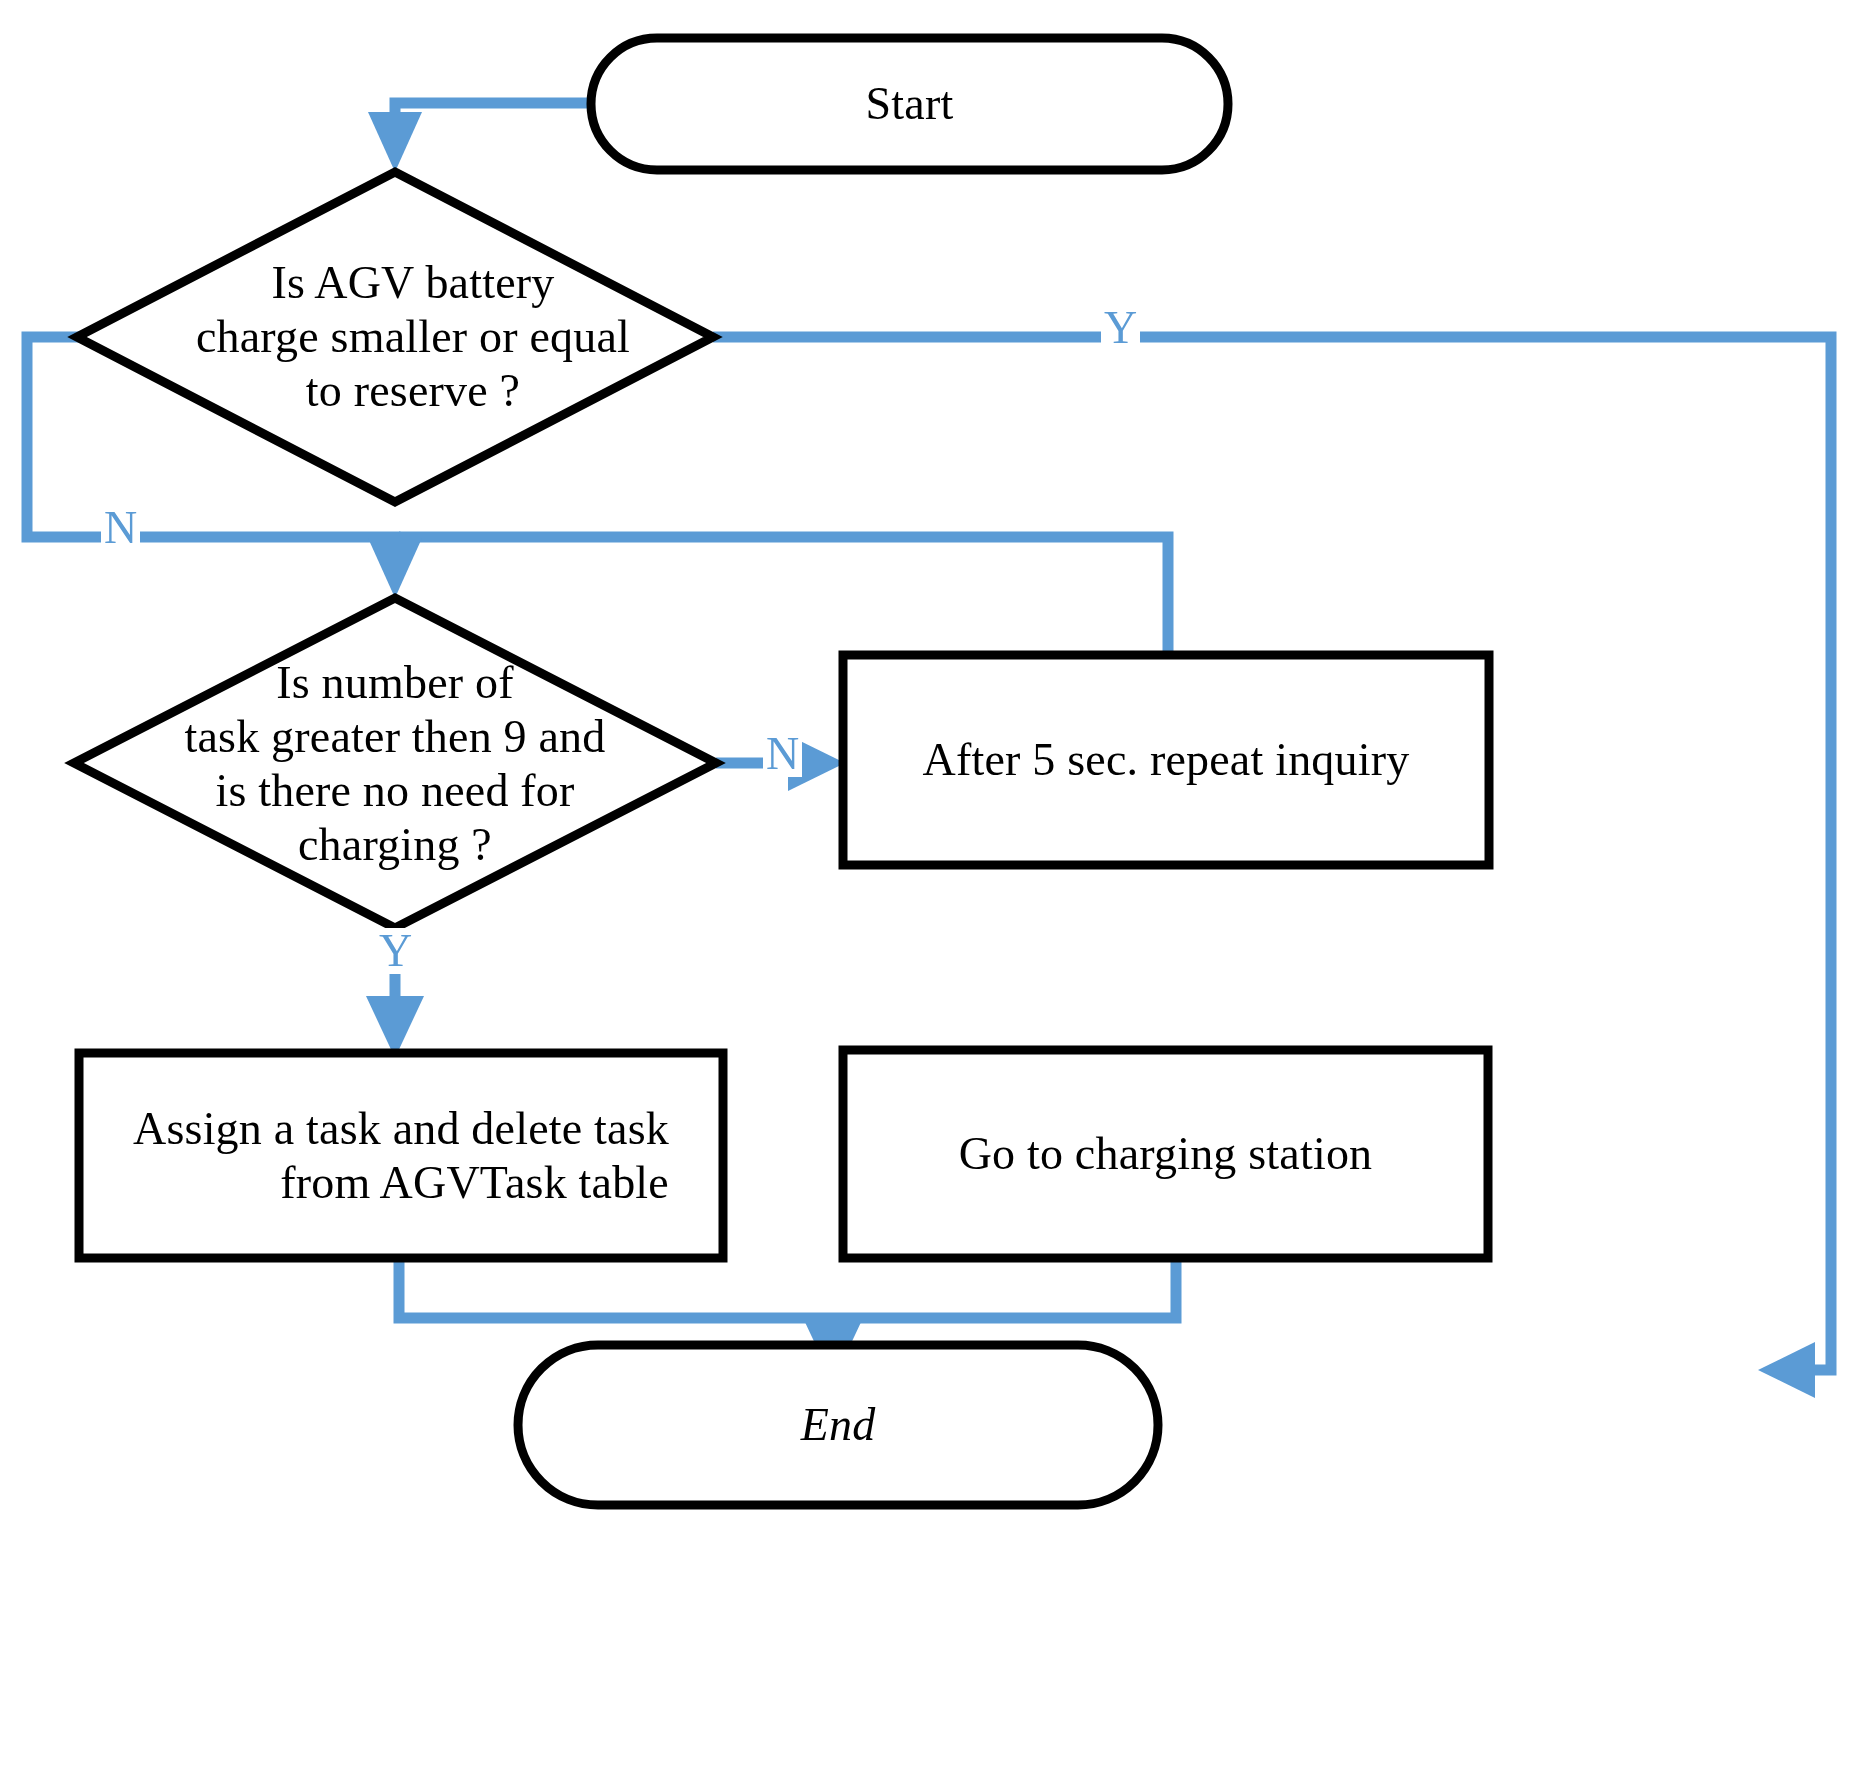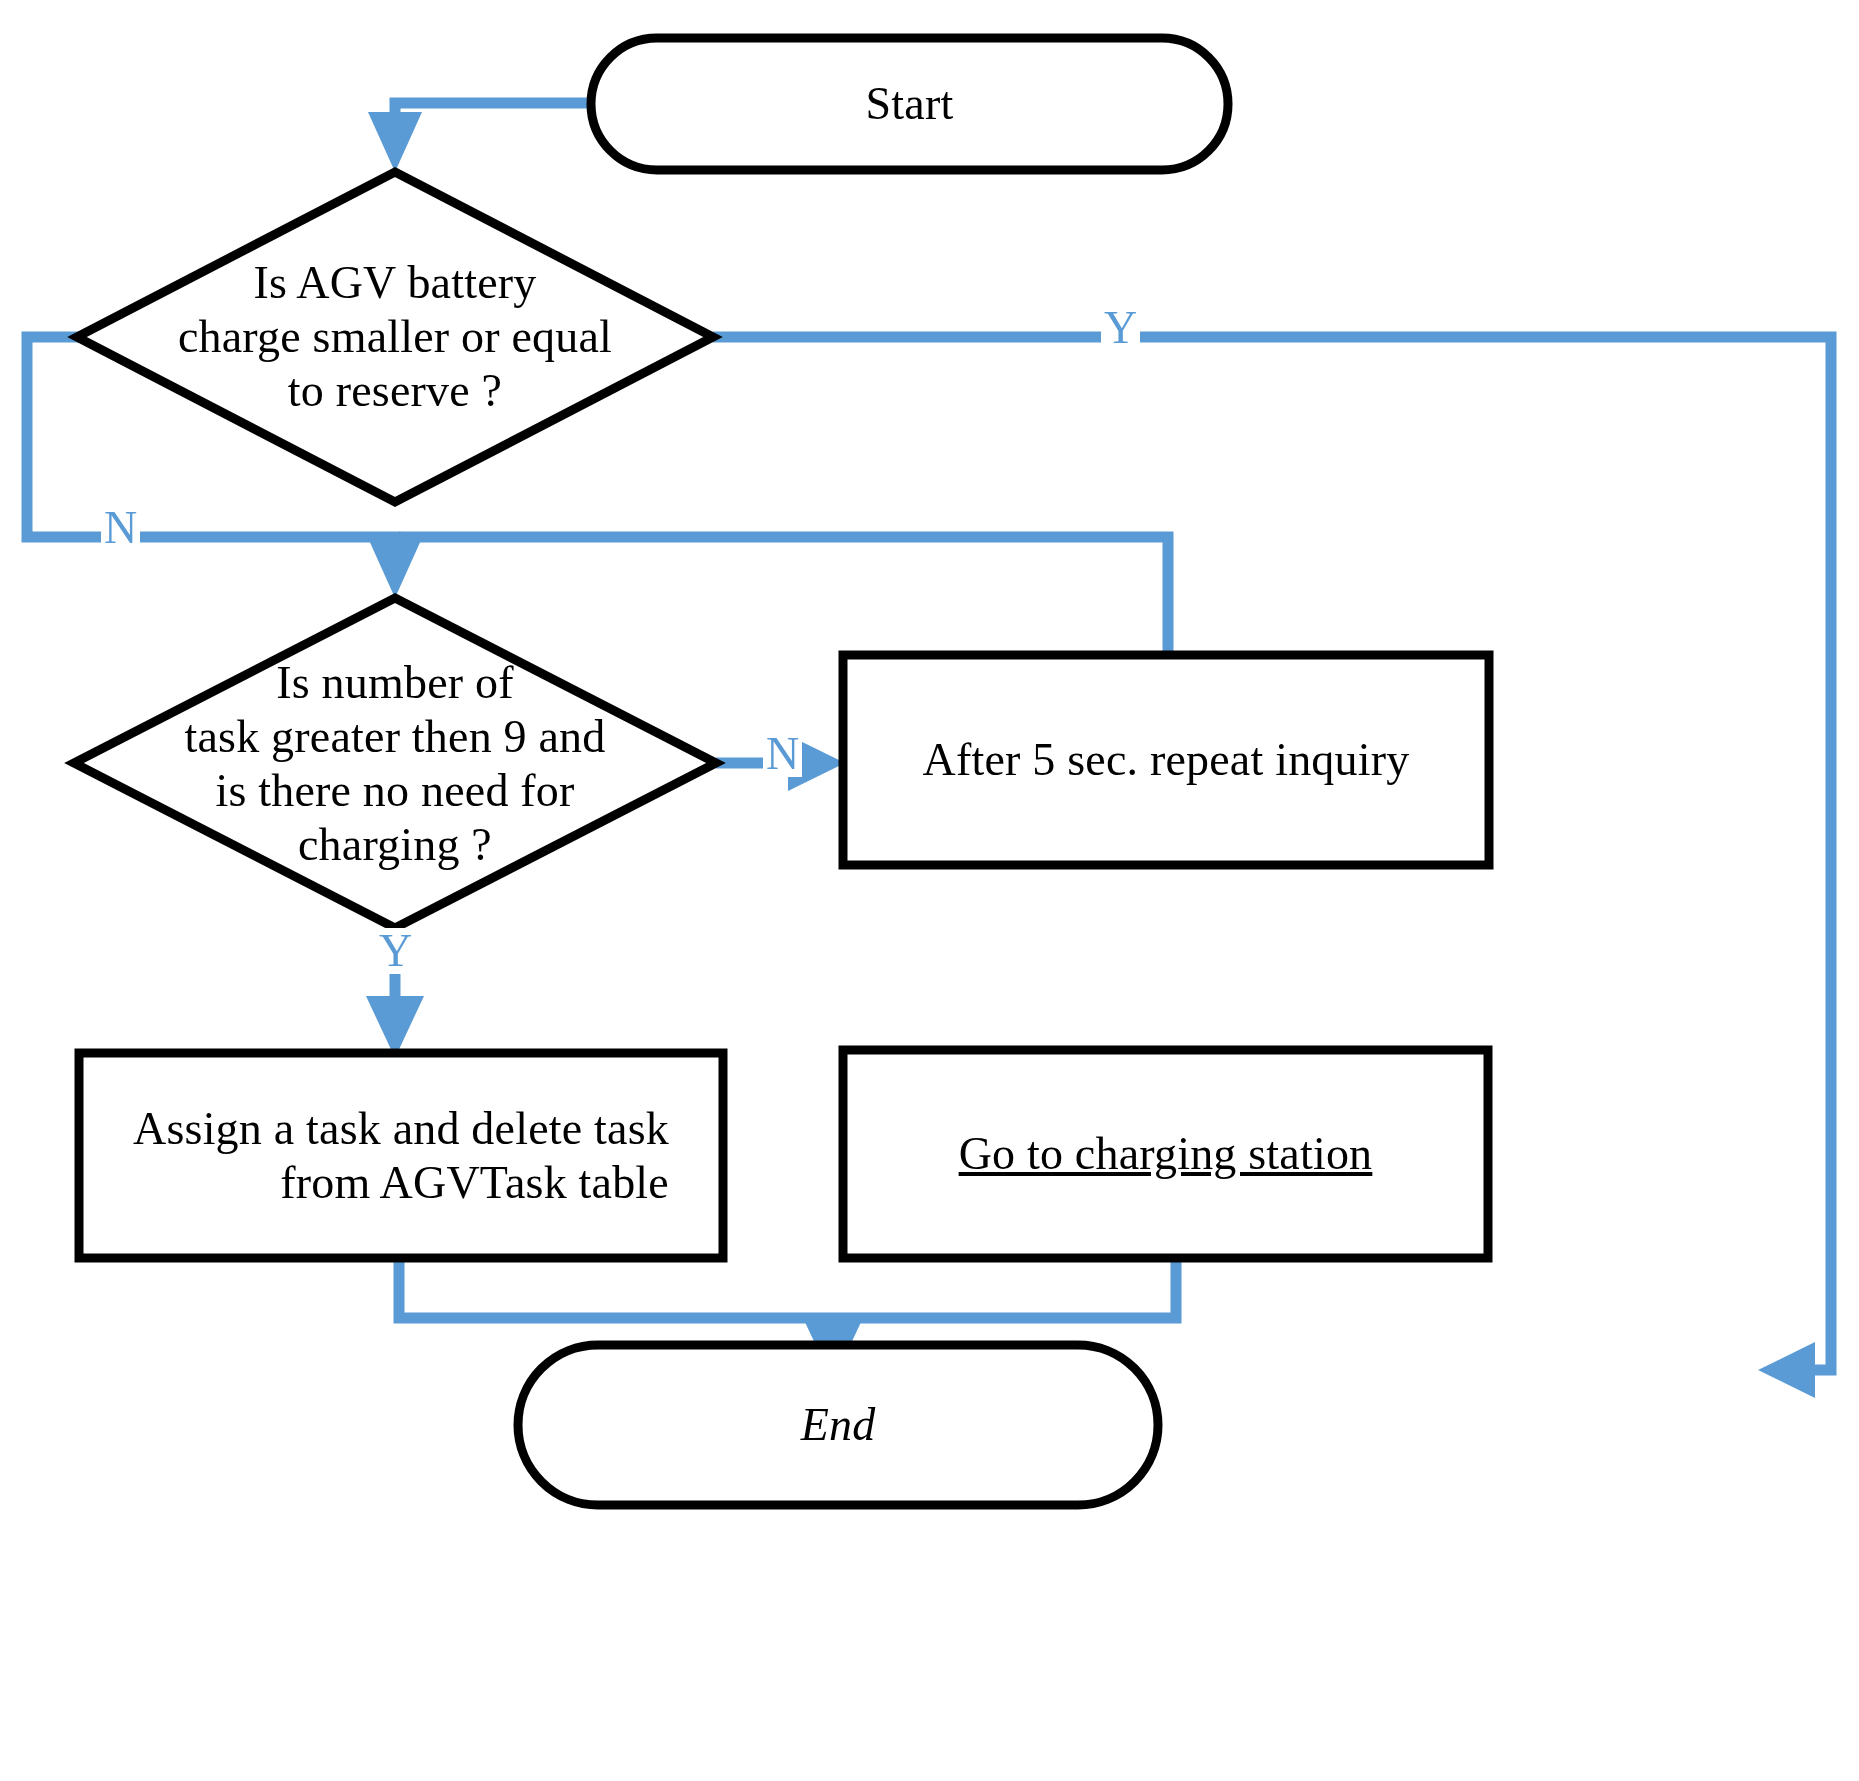--- a/index.html
+++ b/index.html
@@ -101,35 +101,35 @@
       <rect x="66" y="1053" width="644" height="205"></rect>
 
       <rect x="830" y="1050" width="645" height="208"></rect>
 
       <rect x="505" y="1345" width="640" height="160" rx="80" ry="80"></rect>
     </g>
   </svg>
 
   <div class="node-label" style="left:578px; top:38px; width:637px; height:132px;">Start</div>
 
-  <div class="node-label" style="left:122px; top:242px; width:520px; height:190px;">Is AGV battery
+  <div class="node-label" style="left:140px; top:242px; width:520px; height:190px;">Is AGV battery
 charge smaller or equal
 to reserve ?</div>
 
   <div class="node-label" style="left:112px; top:640px; width:540px; height:248px;">Is number of
 task greater then 9 and
 is there no need for
 charging ?</div>
 
   <div class="node-label" style="left:830px; top:655px; width:646px; height:210px;">After 5 sec. repeat inquiry</div>
 
   <div class="node-label" style="left:66px; top:1053px; width:644px; height:205px;text-align:right;">Assign a task and delete task
 from AGVTask table</div>
 
-  <div class="node-label" style="left:830px; top:1050px; width:645px; height:208px;text-decoration:underline;">Go to charging station</div>
+  <div class="node-label" style="left:830px; top:1050px; width:645px; height:208px;">Go to charging station</div>
 
   <div class="node-label" style="left:505px; top:1345px; width:640px; height:160px;font-style:italic;">End</div>
 
   <div class="edge-label" style="left:1088px; top:305px;">Y</div>
 
   <div class="edge-label" style="left:88px; top:505px;">N</div>
 
   <div class="edge-label" style="left:750px; top:731px;">N</div>
 
   <div class="edge-label" style="left:363px; top:928px;">Y</div>

